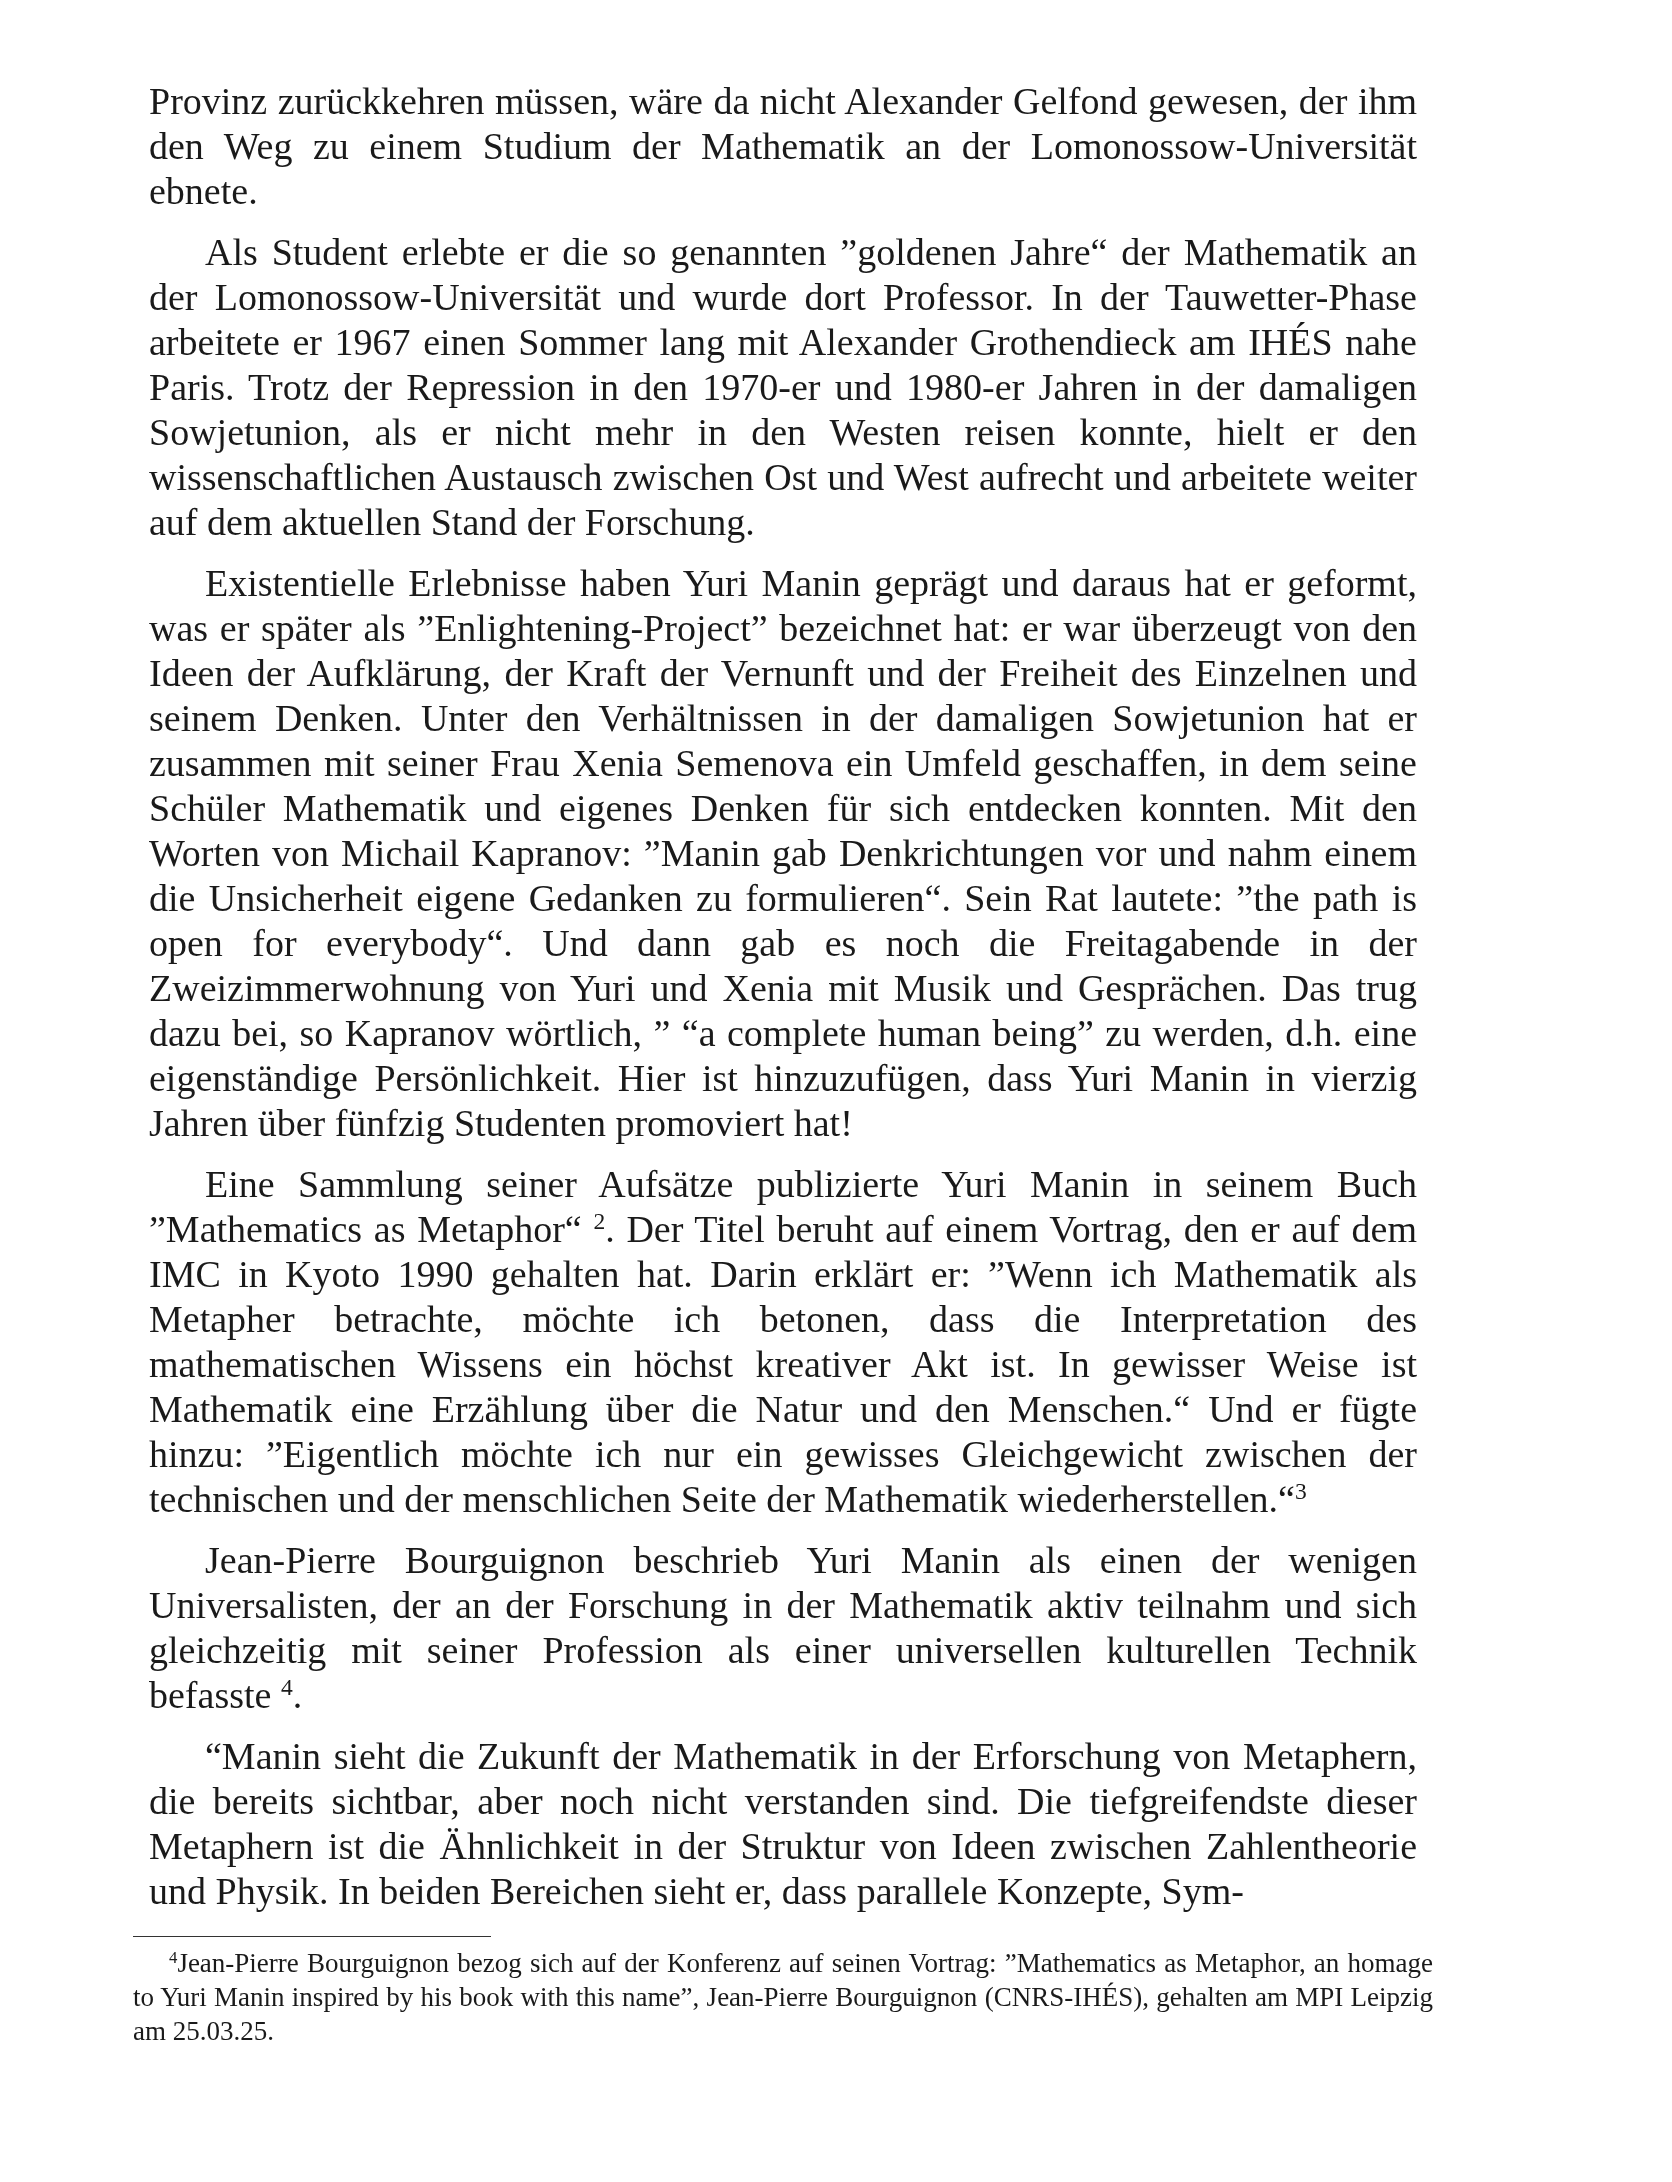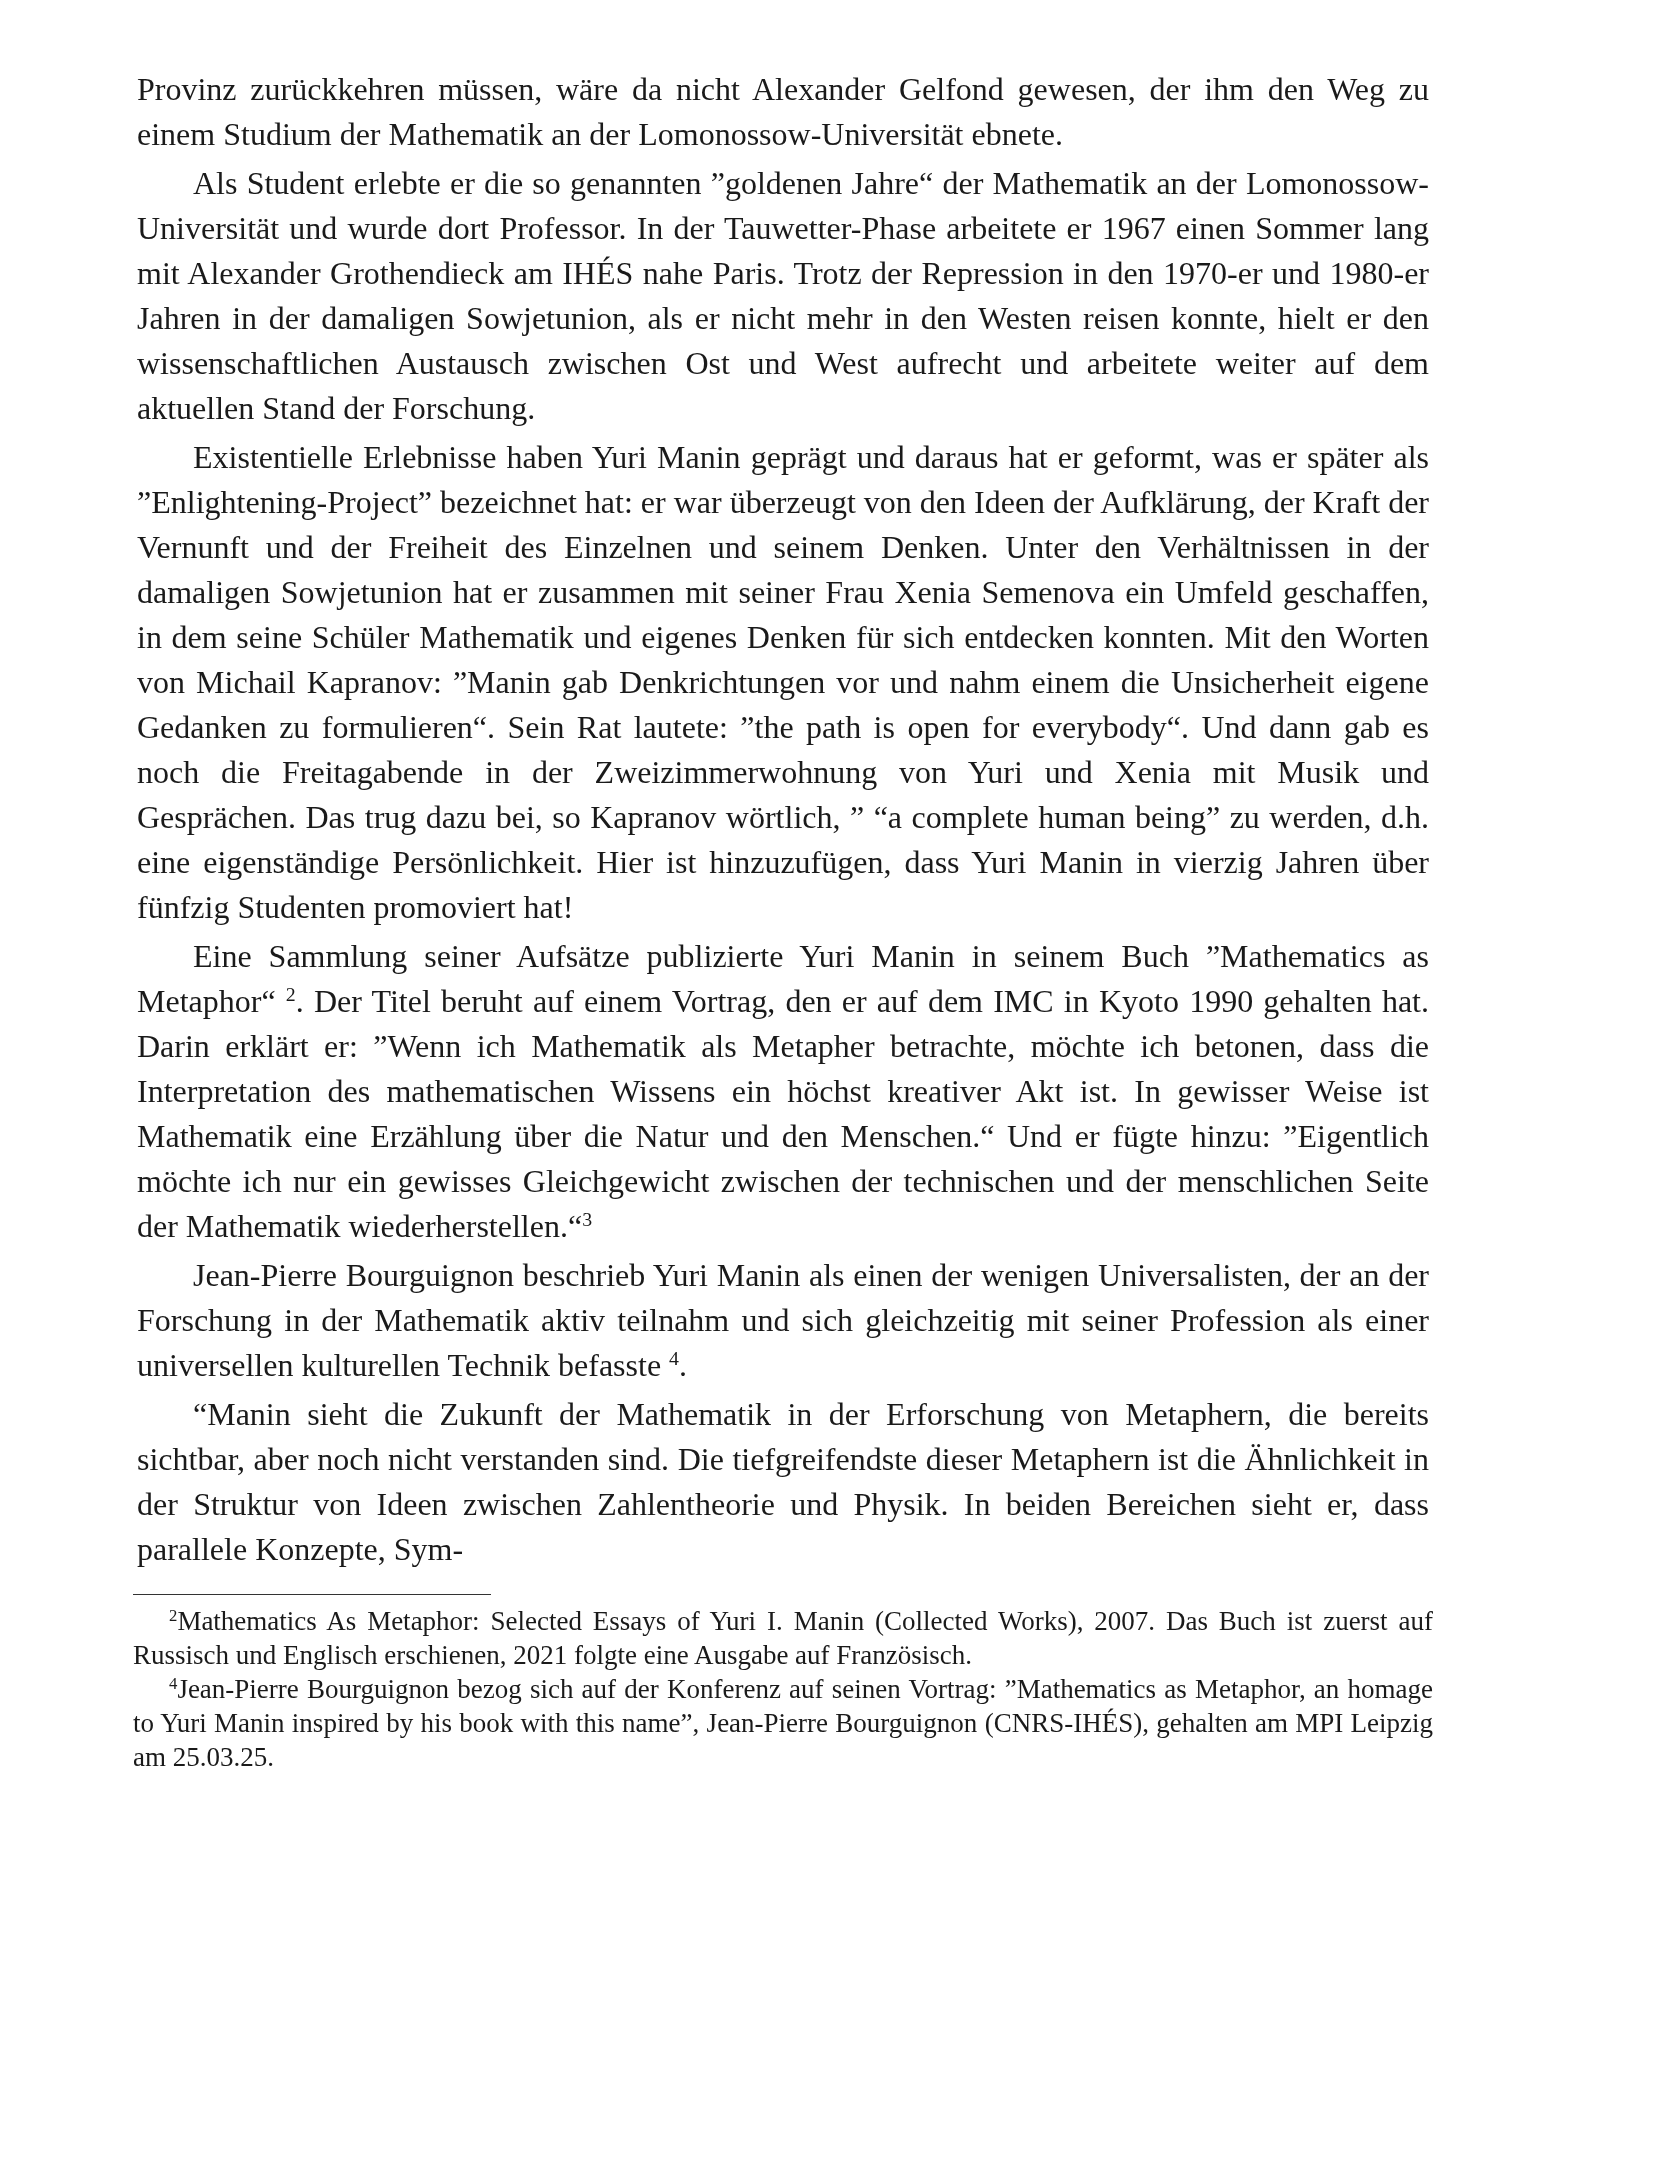--- a/index.html
+++ b/index.html
@@ -3,37 +3,36 @@
 <meta charset="utf-8">
 <style>
   html, body { margin: 0; padding: 0; background: #ffffff; }
   body { width: 1672px; height: 2183px; position: relative; overflow: hidden; }
   .page {
     position: absolute; left: 133px; top: 63px; width: 1300px;
     font-family: "Liberation Serif", "DejaVu Serif", serif;
     color: #1a1a1a;
   }
   .para {
-    margin: 4px; font-size: 32px; line-height: 45px; text-align: justify;
+    margin: 16px; font-size: 38px; line-height: 45px; text-align: justify;
     text-indent: 0;
   }
   .para.indent { text-indent: 56px; }
   .fnrule { width: 358px; height: 1.8px; background: #333; margin: 21.5px 0 9px 0; }
   .fn { margin: 0; font-size: 27px; line-height: 34px; text-align: justify; text-indent: 36px; }
   sup { font-size: 0.62em; line-height: 0; vertical-align: 0.55em; }
 </style>
 </head>
 <body>
 
 <div class="page">
   <p class="para">Provinz zurückkehren müssen, wäre da nicht Alexander Gelfond gewesen, der ihm den Weg zu einem Studium der Mathematik an der Lomonossow-Universität ebnete.</p>
   <p class="para indent">Als Student erlebte er die so genannten ”goldenen Jahre“ der Mathematik an der Lomonossow-Universität und wurde dort Professor. In der Tauwetter-Phase arbeitete er 1967 einen Sommer lang mit Alexander Grothendieck am IHÉS nahe Paris. Trotz der Repression in den 1970-er und 1980-er Jahren in der damaligen Sowjetunion, als er nicht mehr in den Westen reisen konnte, hielt er den wissenschaftlichen Austausch zwischen Ost und West aufrecht und arbeitete weiter auf dem aktuellen Stand der Forschung.</p>
   <p class="para indent">Existentielle Erlebnisse haben Yuri Manin geprägt und daraus hat er geformt, was er später als ”Enlightening-Project” bezeichnet hat: er war überzeugt von den Ideen der Aufklärung, der Kraft der Vernunft und der Freiheit des Einzelnen und seinem Denken. Unter den Verhältnissen in der damaligen Sowjetunion hat er zusammen mit seiner Frau Xenia Semenova ein Umfeld geschaffen, in dem seine Schüler Mathematik und eigenes Denken für sich entdecken konnten. Mit den Worten von Michail Kapranov: ”Manin gab Denkrichtungen vor und nahm einem die Unsicherheit eigene Gedanken zu formulieren“. Sein Rat lautete: ”the path is open for everybody“. Und dann gab es noch die Freitagabende in der Zweizimmerwohnung von Yuri und Xenia mit Musik und Gesprächen. Das trug dazu bei, so Kapranov wörtlich, ” “a complete human being” zu werden, d.h. eine eigenständige Persönlichkeit. Hier ist hinzuzufügen, dass Yuri Manin in vierzig Jahren über fünfzig Studenten promoviert hat!</p>
   <p class="para indent"><span>Eine Sammlung seiner Aufsätze publizierte Yuri Manin in seinem Buch ”Mathematics as Metaphor“ </span><sup>2</sup><span>. Der Titel beruht auf einem Vortrag, den er auf dem IMC in Kyoto 1990 gehalten hat. Darin erklärt er: ”Wenn ich Mathematik als Metapher betrachte, möchte ich betonen, dass die Interpretation des mathematischen Wissens ein höchst kreativer Akt ist. In gewisser Weise ist Mathematik eine Erzählung über die Natur und den Menschen.“ Und er fügte hinzu: ”Eigentlich möchte ich nur ein gewisses Gleichgewicht zwischen der technischen und der menschlichen Seite der Mathematik wiederherstellen.“</span><sup>3</sup></p>
   <p class="para indent"><span>Jean-Pierre Bourguignon beschrieb Yuri Manin als einen der wenigen Universalisten, der an der Forschung in der Mathematik aktiv teilnahm und sich gleichzeitig mit seiner Profession als einer universellen kulturellen Technik befasste </span><sup>4</sup><span>.</span></p>
   <p class="para indent">“Manin sieht die Zukunft der Mathematik in der Erforschung von Metaphern, die bereits sichtbar, aber noch nicht verstanden sind. Die tiefgreifendste dieser Metaphern ist die Ähnlichkeit in der Struktur von Ideen zwischen Zahlentheorie und Physik. In beiden Bereichen sieht er, dass parallele Konzepte, Sym-</p>
 
   <div class="fnrule"></div>
 
-  <p class="fn"><sup>2</sup><span>Mathematics As Metaphor: Selected Essays of Yuri I. Manin (Collected Works), 2007. Das Buch ist zuerst auf Russisch und Englisch erschienen, 2021 folgte eine Ausgabe auf Französisch.</span></p>
   <p class="fn"><sup>4</sup><span>Jean-Pierre Bourguignon bezog sich auf der Konferenz auf seinen Vortrag: ”Mathematics as Metaphor, an homage to Yuri Manin inspired by his book with this name”, Jean-Pierre Bourguignon (CNRS-IHÉS), gehalten am MPI Leipzig am 25.03.25.</span></p>
 </div>
 
 
 </body></html>

